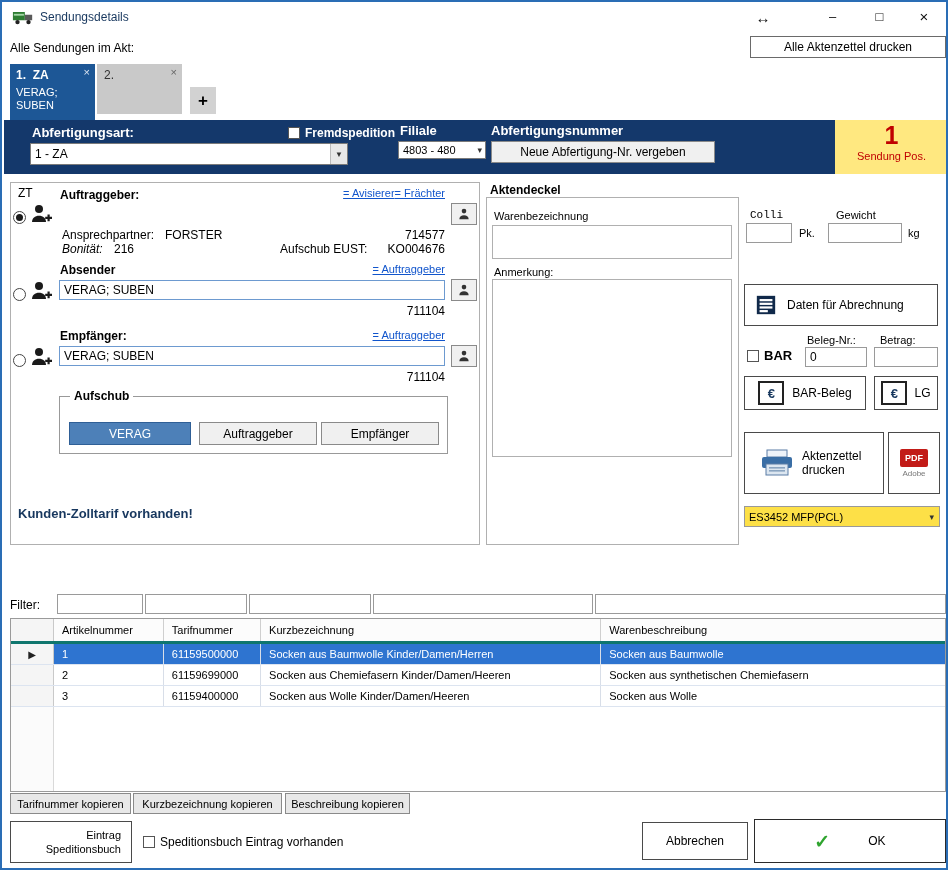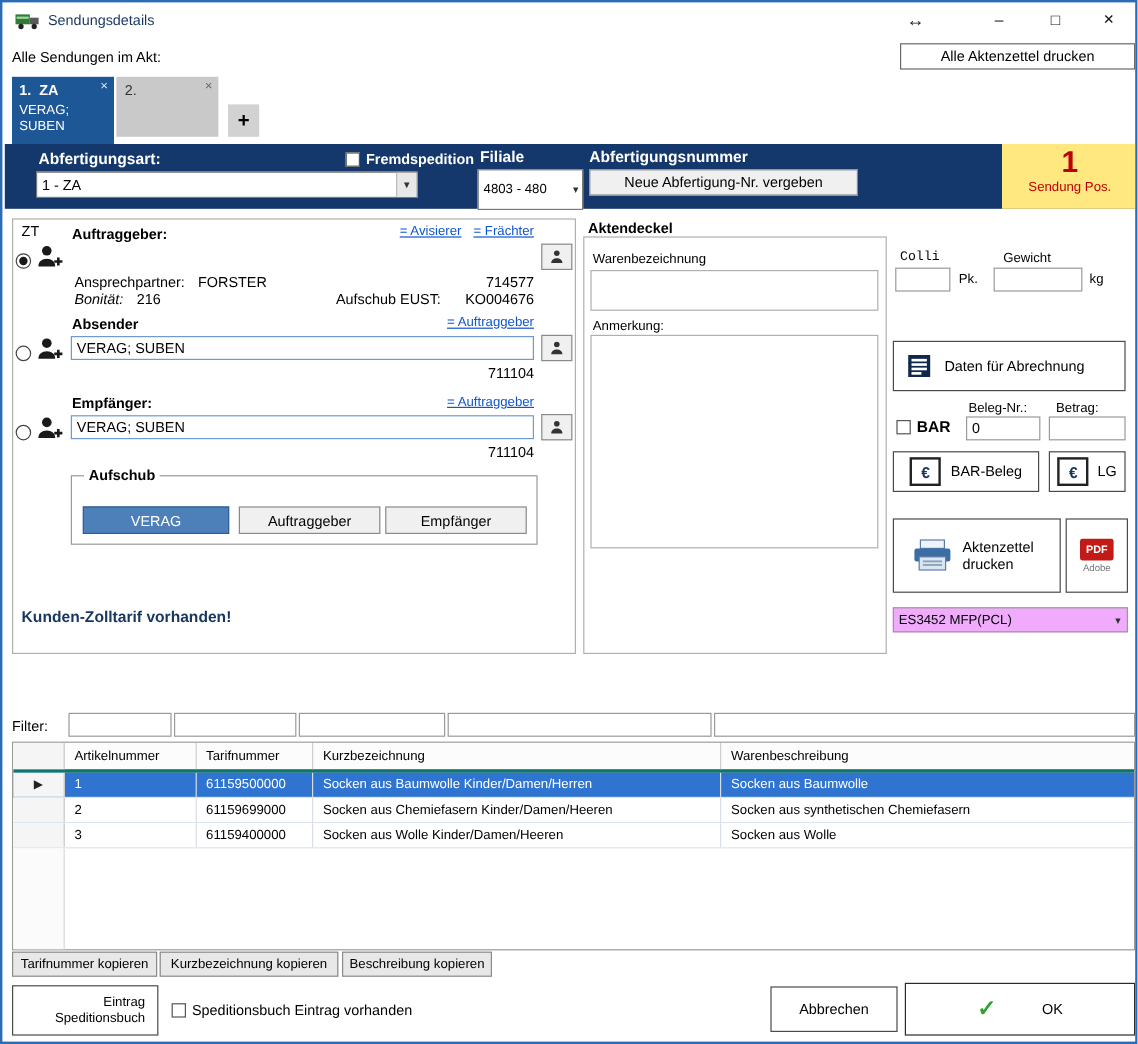--- a/index.html
+++ b/index.html
@@ -65,21 +65,21 @@
 
   <div class="abs" style="left:2px;top:118px;width:944px;height:54px;background:#14386b;">
     <span class="abs wlbl" style="left:28px;top:5px;font-size:13px;">Abfertigungsart:</span>
     <span class="abs check" style="left:284px;top:7px;"></span>
     <span class="abs wlbl" style="left:301px;top:6px;">Fremdspedition</span>
     <div class="abs combo" style="left:26px;top:23px;width:318px;height:22px;">
       <span>1 - ZA</span>
       <span class="arrowbox">▼</span>
     </div>
     <span class="abs wlbl" style="left:396px;top:3px;font-size:13px;">Filiale</span>
-    <div class="abs combo" style="left:394px;top:21px;width:88px;height:34px;font-size:11px;">
+    <div class="abs combo" style="left:394px;top:21px;width:88px;height:18px;font-size:11px;">
       <span>4803 - 480</span>
       <span style="margin-left:auto;padding-right:3px;font-size:9px;color:#333;">▾</span>
     </div>
     <span class="abs wlbl" style="left:487px;top:3px;font-size:13px;">Abfertigungsnummer</span>
     <div class="abs btn" style="left:487px;top:21px;width:224px;height:22px;">Neue Abfertigung-Nr. vergeben</div>
     <div class="abs" style="left:831px;top:0;width:113px;height:54px;background:#ffe880;">
       <div style="text-align:center;color:#c00000;font-size:25px;font-weight:bold;line-height:30px;">1</div>
       <div style="text-align:center;color:#c00000;font-size:11px;">Sendung Pos.</div>
     </div>
   </div>
@@ -89,21 +89,21 @@
 
   <span class="abs radio on" style="left:11px;top:209px;"></span>
   <span class="abs" style="left:28px;top:200px;">
     <svg width="24" height="24" viewBox="0 0 24 24">
         <circle cx="9" cy="7" r="4" fill="#1a1a1a"></circle>
         <path d="M2 20c0-4 3-6.3 7-6.3s7 2.3 7 6.3z" fill="#1a1a1a"></path>
         <path d="M17.5 12.5h2.2v2.3H22v2.2h-2.3v2.3h-2.2V17h-2.3v-2.2h2.3z" fill="#1a1a1a"></path>
       </svg>
   </span>
   <span class="abs b" style="left:58px;top:186px;">Auftraggeber:</span>
-  <div class="abs" style="left:58px;top:185px;width:385px;display:flex;justify-content:flex-end;gap:10px;">
+  <div class="abs" style="left:58px;top:185px;width:385px;display:flex;justify-content:flex-end;gap:0;">
     <span class="link">= Avisierer</span>
     <span class="link">= Frächter</span>
   </div>
   <div class="abs btn" style="left:449px;top:201px;width:26px;height:22px;">
     <svg width="14" height="14" viewBox="0 0 24 24">
         <circle cx="12" cy="7" r="4" fill="#333"></circle>
         <path d="M4 21c0-4.4 3.6-7 8-7s8 2.6 8 7z" fill="#333"></path>
       </svg>
   </div>
   <span class="abs" style="left:60px;top:226px;">Ansprechpartner:</span>
@@ -214,21 +214,21 @@
           <rect x="9" y="21" width="16" height="1.6" fill="#8aa4c0"></rect>
         </svg>
     </span>
     <span style="width:66px;line-height:14px;">Aktenzettel drucken</span>
   </div>
   <div class="abs wbtn" style="left:886px;top:430px;width:52px;height:62px;flex-direction:column;gap:2px;">
     <span style="background:#c21b17;color:#fff;font-weight:bold;font-size:9px;padding:4px 5px;border-radius:2px;">PDF</span>
     <span style="font-size:8px;color:#777;">Adobe</span>
   </div>
 
-  <div class="abs combo" style="left:742px;top:504px;width:196px;height:21px;font-size:11px;background:#f0abfc;border-color:#999;">
+  <div class="abs combo" style="left:742px;top:504px;width:196px;height:21px;font-size:11px;background:#fde047;border-color:#999;">
     <span>ES3452 MFP(PCL)</span>
     <span style="margin-left:auto;padding-right:5px;font-size:9px;color:#333;">▾</span>
   </div>
 
   <span class="abs" style="left:8px;top:596px;">Filter:</span>
   <input class="abs ginput" style="left: 55px; top: 592px; width: 86px; height: 20px;">
   <input class="abs ginput" style="left: 143px; top: 592px; width: 102px; height: 20px;">
   <input class="abs ginput" style="left: 247px; top: 592px; width: 122px; height: 20px;">
   <input class="abs ginput" style="left: 371px; top: 592px; width: 220px; height: 20px;">
   <input class="abs ginput" style="left: 593px; top: 592px; width: 351px; height: 20px;">

